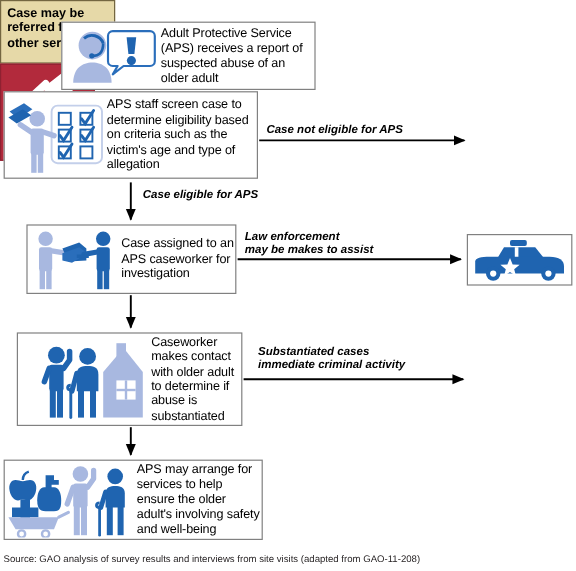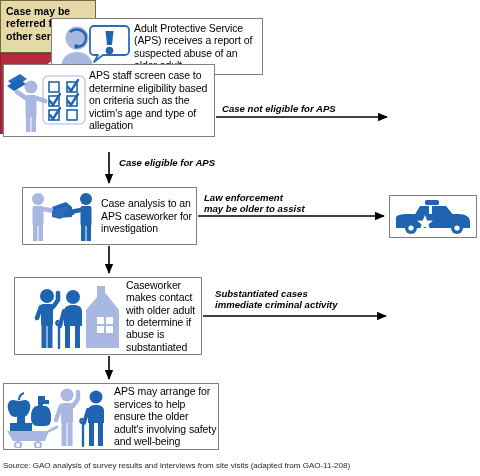--- a/index.html
+++ b/index.html
@@ -41,21 +41,21 @@
   .node .txt {
     flex: 1 1 auto;
     font-size: 10.5px;
     line-height: 12.4px;
     color: #000000;
     letter-spacing: -0.1px;
   }
 
   
   #box-report   { left: 3px;  top: 18px;   width: 212px; height: 57px; margin-left: 48px; }
-  #box-screen   { left: 3px;  top: 64px;  width: 212px; height: 73px; }
+  #box-screen   { left: 3px;  top: 76px;  width: 212px; height: 73px; }
   #box-assign   { left: 22px; top: 187px; width: 175px; height: 58px; }
   #box-contact  { left: 14px; top: 277px; width: 188px; height: 78px; padding-left: 15px; }
   #box-services { left: 3px;  top: 383px; width: 216px; height: 67px; }
 
   
   #box-other-services {
     left: 392px; top: 95px; width: 84px; height: 43px;
     background: #e6d9a8;
     border: 1px solid #736641;
     display: block;
@@ -213,21 +213,21 @@
       <path d="M28 21 L42 16 L49 21 L36 29 L28 27 Z" fill="#2a6ebb"></path>
 
       <circle cx="62" cy="9" r="6" fill="#1f64b0"></circle>
       <rect x="56.5" y="16" width="11" height="20" rx="2" fill="#1f64b0"></rect>
       <rect x="57" y="35" width="4.5" height="16" fill="#1f64b0"></rect>
       <rect x="62.5" y="35" width="4.5" height="16" fill="#1f64b0"></rect>
       <path d="M57 20 L46 22" stroke="#1f64b0" stroke-width="4.4" stroke-linecap="round"></path>
       <path d="M40 22 L50 22 L50 25 L40 25 Z" fill="#1f64b0"></path>
     </svg>
   </div>
-  <div class="txt">Case analysis to an APS caseworker for investigation</div>
+  <div class="txt">Case assigned to an APS caseworker for investigation</div>
 </div>
 
 <div class="node" id="box-contact">
   <div class="icon-wrap" style="width:96px;height:74px;">
     <svg width="94" height="72" viewBox="0 0 94 72" xmlns="http://www.w3.org/2000/svg">
 
       <path d="M55 30 L72 10 L88 30 L88 68 L55 68 Z" fill="#a8b8e0"></path>
       <rect x="66" y="6" width="8" height="14" fill="#a8b8e0"></rect>
       <rect x="66" y="37" width="16" height="16" fill="#ffffff"></rect>
       <rect x="73" y="37" width="2" height="16" fill="#a8b8e0"></rect>
@@ -327,17 +327,17 @@
 
       <path d="M8 36 L33 13" stroke="#ffffff" stroke-width="6.5" stroke-linecap="round"></path>
     </svg>
   </div>
   <div class="pros-label">Referred to prosecutor</div>
 </div>
 
 <div class="edge-label" id="lbl-not-eligible">Case not eligible for APS</div>
 <div class="edge-label" id="lbl-eligible">Case eligible for APS</div>
 <div class="edge-label" id="lbl-law">Law enforcement
-may be older to assist</div>
+may be makes to assist</div>
 <div class="edge-label" id="lbl-substantiated">Substantiated cases
 immediate criminal activity</div>
 
 <div id="source">Source: GAO analysis of survey results and interviews from site visits (adapted from GAO-11-208)</div>
 
 </body></html>

